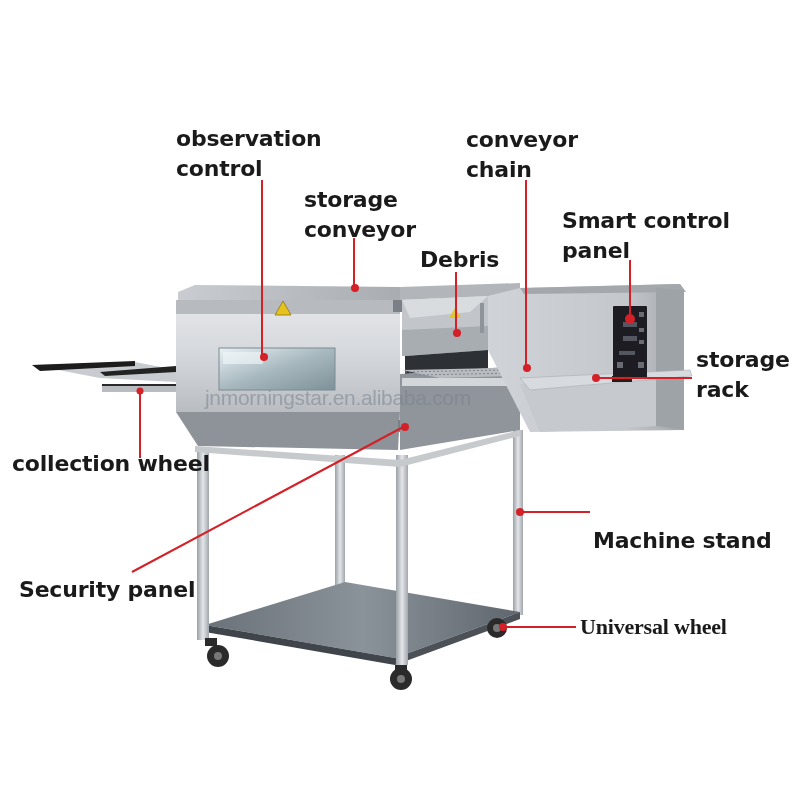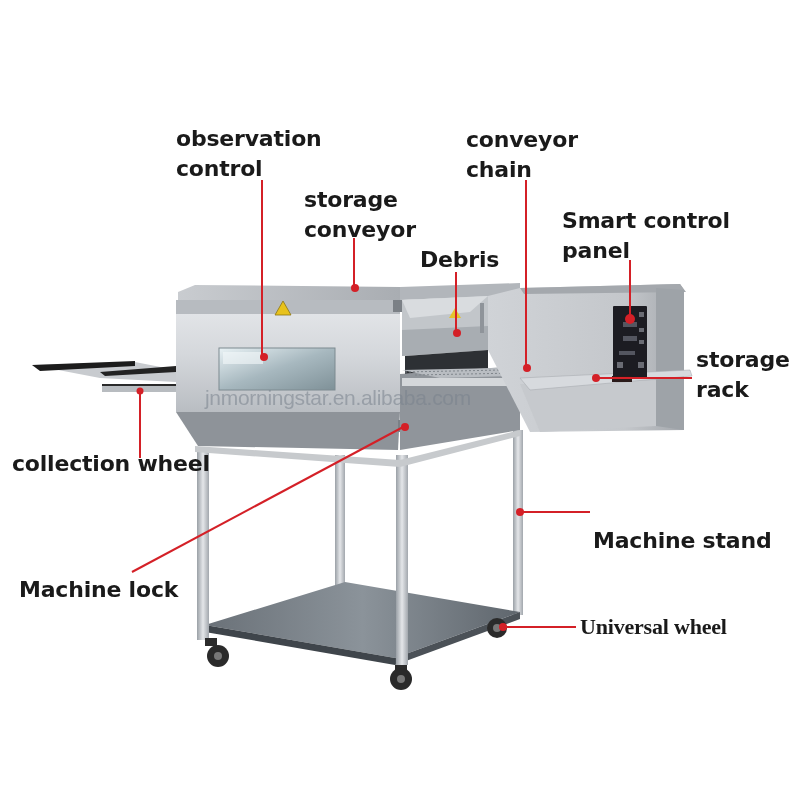--- a/index.html
+++ b/index.html
@@ -214,19 +214,19 @@
 
   <div class="label center" style="left:12px; top:449px; width:186px;">
     <span class="line">collection wheel</span>
   </div>
 
   <div class="label" style="left:593px; top:490px;margin-top:36px;">
     <span class="line">Machine stand</span>
   </div>
 
   <div class="label" style="left:19px; top:575px;">
-    <span class="line">Machine lock</span>
+    <span class="line">Security panel</span>
   </div>
 
   <div class="label" style="left:580px; top:612px;font-family:Liberation Serif, serif;">
     <span class="line">Universal wheel</span>
   </div>
 </div>
 
 </body></html>

